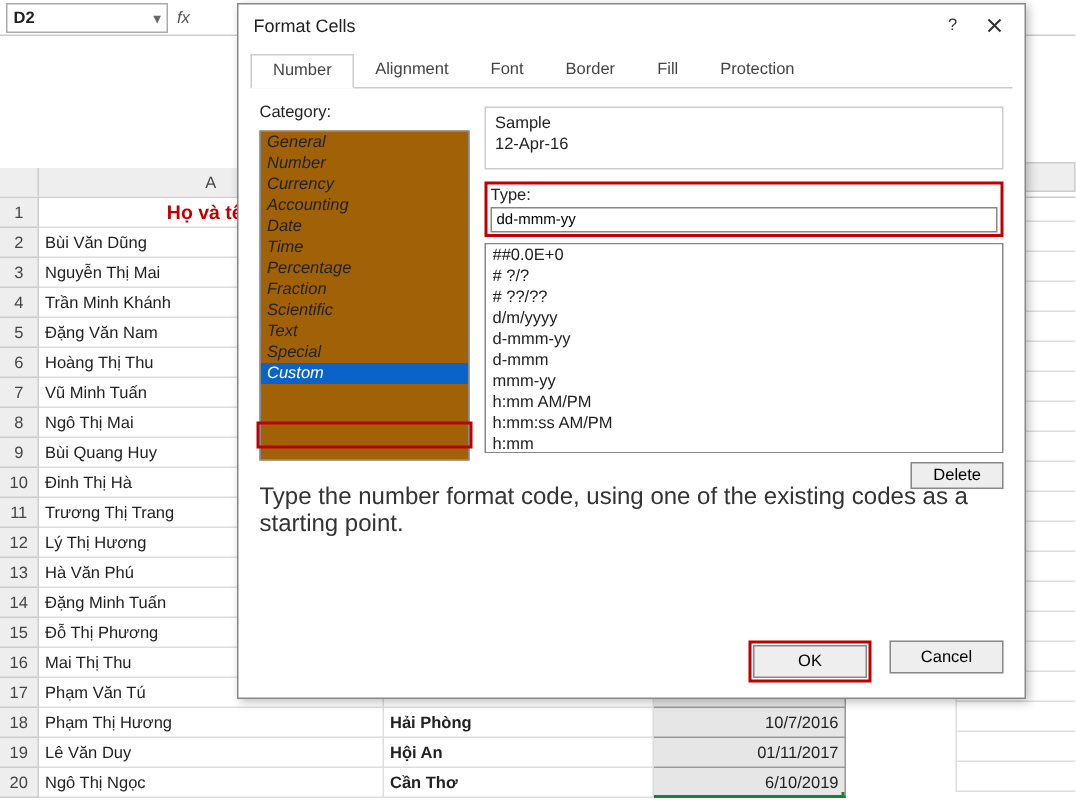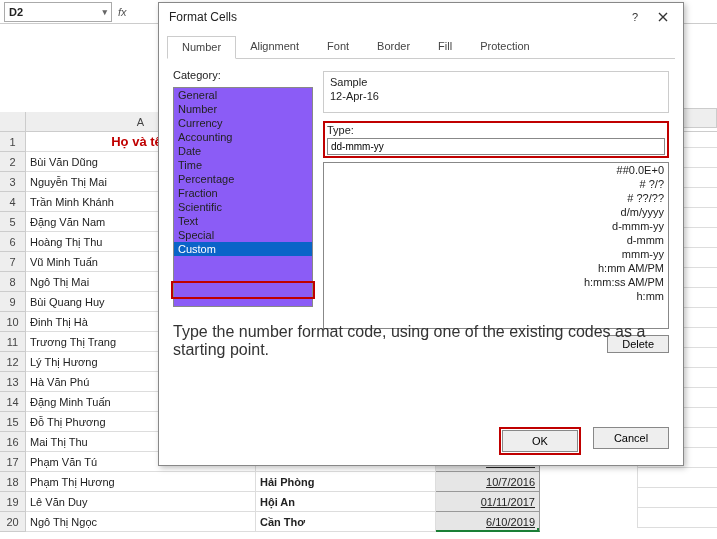--- a/index.html
+++ b/index.html
@@ -16,49 +16,49 @@
 .rowhdr-spacer { width: 26px; border-right: 1px solid #ccc; background: #eee; }
 .colhdr { border-right: 1px solid #ccc; background: #eee; color:#444; text-align: center; line-height: 20px; }
 .colA { width: 230px; }
 .colH { width: 80px; position:absolute; right:0; top:108px; height:20px; background:#eee; border:1px solid #ccc; text-align:center; line-height:20px;}
 .rows { }
 .row { display: flex; height: 20px; }
 .rowhdr { width: 26px; background: #eee; border-right: 1px solid #ccc; border-bottom: 1px solid #ccc; text-align: center; line-height: 20px; color:#444;}
 .cell { border-right: 1px solid #ddd; border-bottom: 1px solid #ddd; padding: 2px 4px; line-height: 16px; overflow: hidden; white-space: nowrap;}
 .cellA { width: 230px; }
 .cellB { width: 180px; font-weight: bold; }
-.cellC { width: 104px; text-align: right; text-decoration: underline; }
+.cellC { width: 128px; text-align: right; }
 .header-row .cellA { color: #c00000; font-weight: bold; text-align:center; font-size:13px;}
 .selD { background: #e6e6e6; border-right:1px solid #999; border-bottom:1px solid #999;}
 .selD.last { border-bottom:2px solid #1a7f37; position:relative;}
 .selD.last::after{content:""; position:absolute; right:-3px; bottom:-3px; width:5px; height:5px; background:#1a7f37;}
 .grid-right { position:absolute; right:0; top:128px; bottom:0; width:80px; }
 .grid-right .gcell{height:20px; border-bottom:1px solid #ddd; border-left:1px solid #ddd;}
 
 
 .dialog { position: absolute; left: 158px; top: 2px; width: 526px; height: 464px; background: #fff; border: 1px solid #888; box-shadow: 2px 2px 6px rgba(0,0,0,0.25);}
 .titlebar { height: 28px; display: flex; align-items: center; padding: 0 6px 0 10px; }
 .titlebar .ttl { flex: 1; font-size: 12px;}
 .titlebar .tbtn { width: 28px; height: 22px; display: flex; align-items: center; justify-content: center; color:#333; cursor:pointer;}
 .tabstrip { display: flex; border-bottom: 1px solid #ccc; margin: 4px 8px 0 8px; }
 .tab { padding: 4px 14px 5px 14px; color:#444; cursor:pointer; position:relative; top:1px;}
 .tab.active { border: 1px solid #ccc; border-bottom: 1px solid #fff; background:#fff;}
 .dlgbody { padding: 10px 14px 0 14px; position:relative; height: calc(100% - 28px - 26px - 44px);}
 .cat-label, .smp-label, .type-label { display:block; margin-bottom:2px;}
-.catlist { position:absolute; left:14px; top:28px; width:140px; height:220px; border:1px solid #888; overflow-y:auto; background:#8b5cf6;}
+.catlist { position:absolute; left:14px; top:28px; width:140px; height:220px; border:1px solid #888; overflow-y:auto; background:#a16207;font-style:italic;}
 .catlist .item { padding:1px 4px; cursor:pointer;}
 .catlist .item.sel { background:#0a64c8; color:#fff;}
 .cat-hl { position:absolute; left:12px; top:222px; width:144px; height:18px; border:2px solid #c00000; pointer-events:none;}
 .right-side { position:absolute; left:164px; top:10px; right:14px;}
 .sample-box { border:1px solid #ccc; height:42px; padding:4px 6px; margin-top:2px;}
 .sample-v { margin-top:2px;}
 .type-wrap { margin-top:8px; }
 .type-hl { border:2px solid #c00000; padding:1px 2px; margin-top:2px;}
 .type-input { width:100%; border:1px solid #888; padding:2px 3px; font-size:10px;}
-.codelist { margin-top:4px; height:167px; border:1px solid #888; overflow-y:scroll; background:#fff;text-align:right;}
+.codelist { margin-top:4px; height:140px; border:1px solid #888; overflow-y:scroll; background:#fff;}
 .codelist .c { padding:0 4px; line-height:14px;}
 .delete-row { text-align:right; margin-top:6px;}
 .delete-row button { padding:2px 14px; border:1px solid #888; background:#eee; cursor:pointer;}
 .hint { position:absolute; left:14px; top:264px; right:14px; font-size:16px; color:#333;}
 .dlgbuttons { position:absolute; bottom:10px; right:14px; display:flex; gap:12px;}
 .dlgbuttons button { width:76px; height:22px; border:1px solid #888; background:#eee; cursor:pointer;}
 .ok-hl { border:2px solid #c00000; padding:1px;margin-left:18px;}
 
 </style>
 </head>

